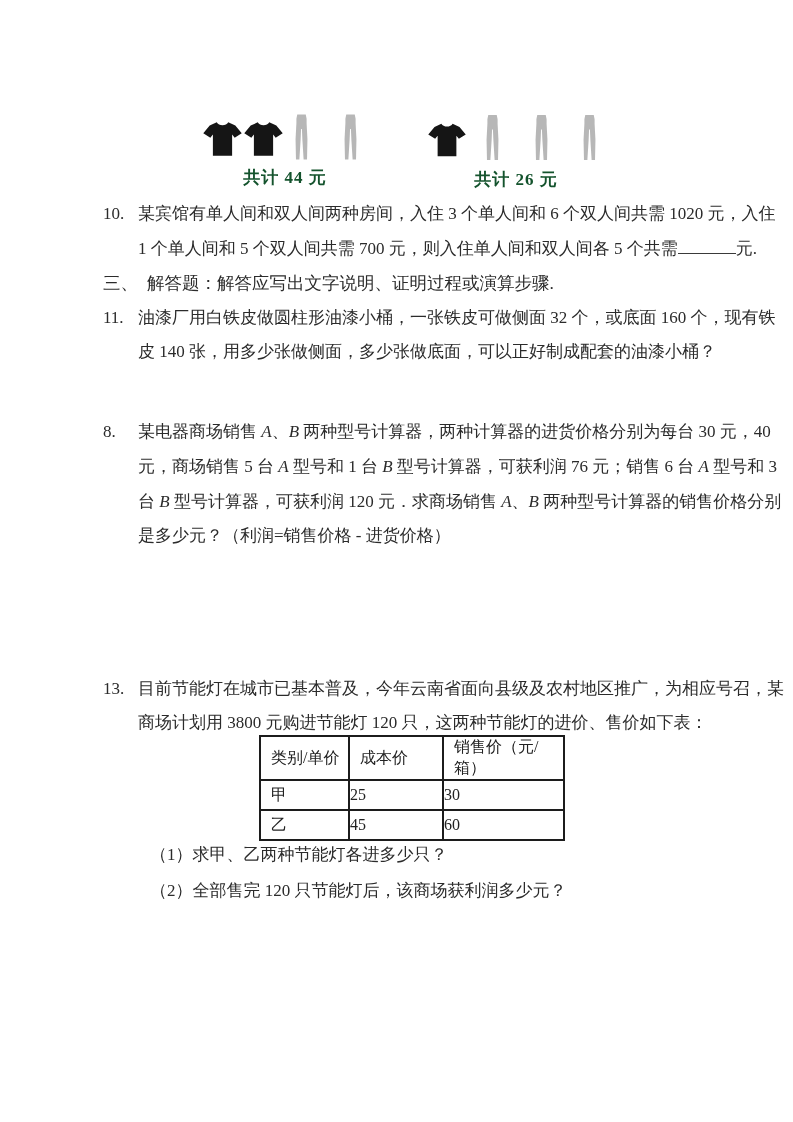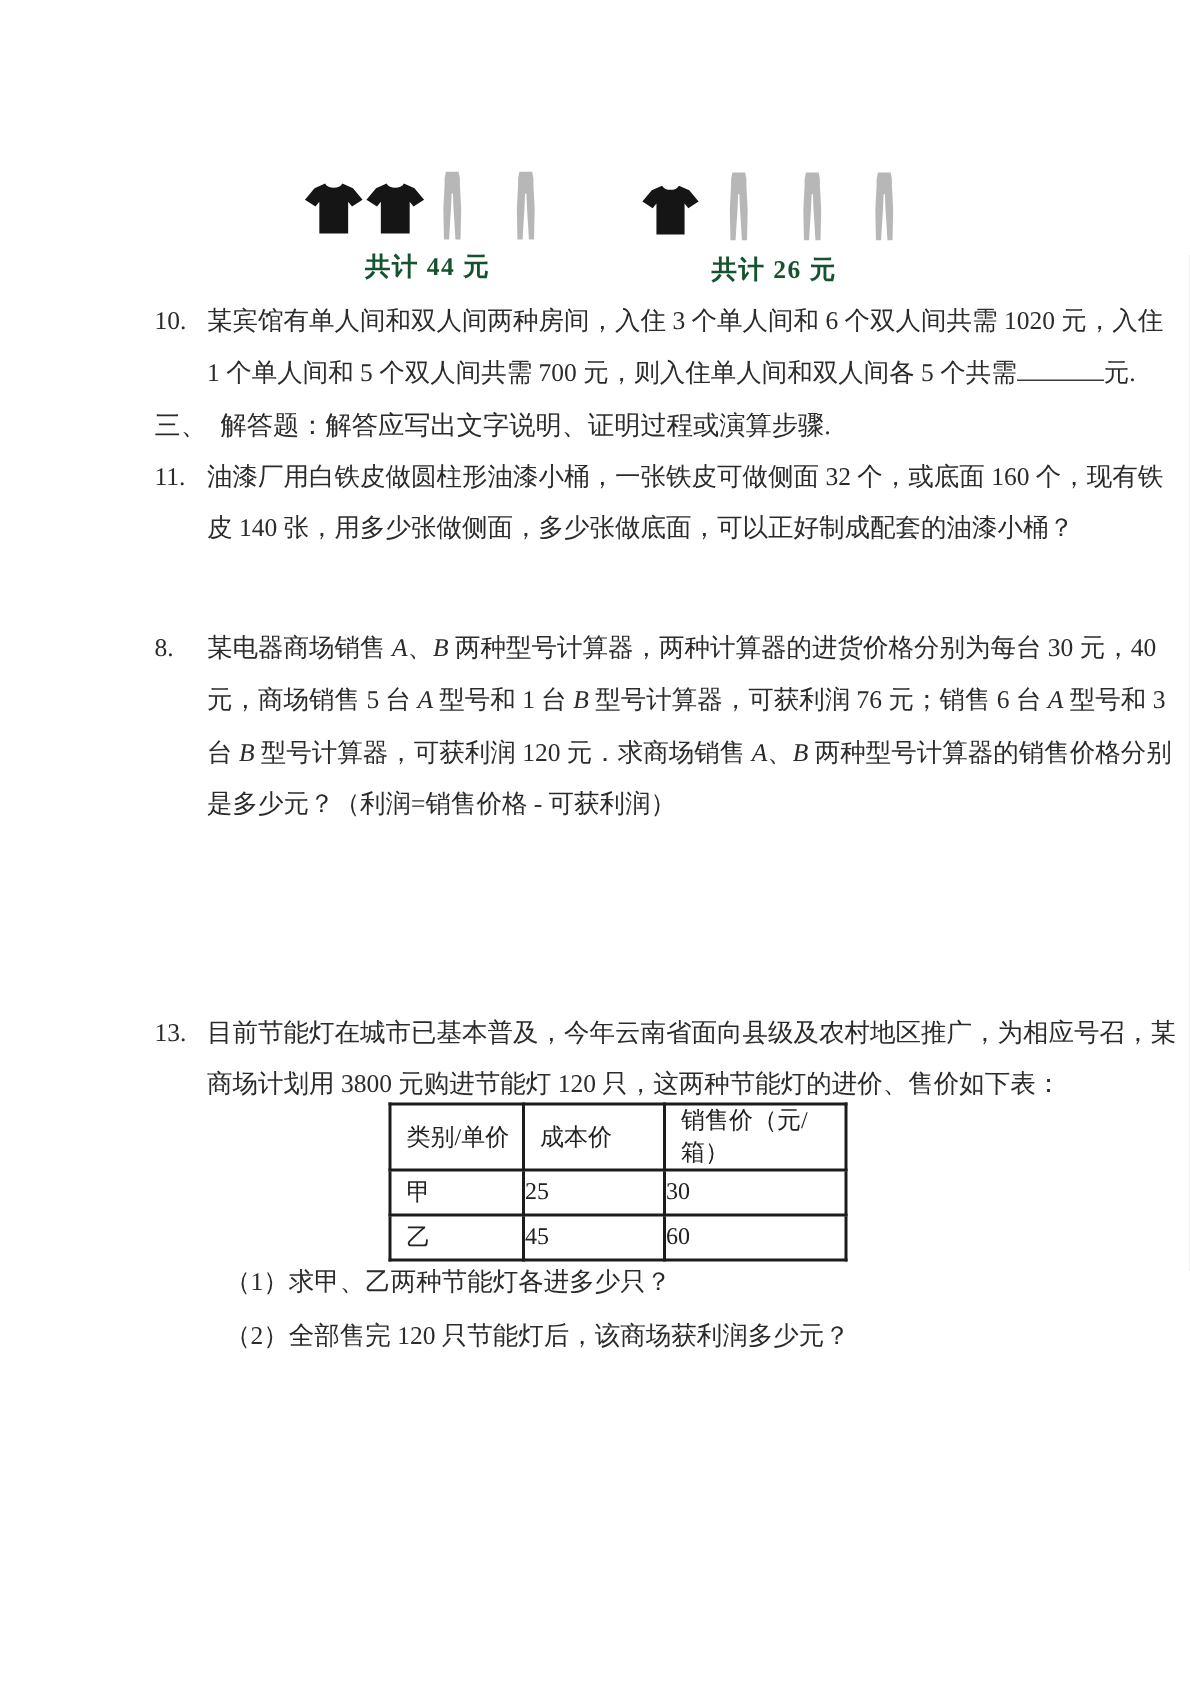--- a/index.html
+++ b/index.html
@@ -126,21 +126,21 @@
   <div class="line" style="top:420px">
     <span class="qnum">8.</span><span><span>某电器商场销售 </span><span class="var">A</span><span>、</span><span class="var">B</span><span> 两种型号计算器，两种计算器的进货价格分别为每台 30 元，40</span></span>
   </div>
   <div class="line cont" style="top:455px">
     <span><span>元，商场销售 5 台 </span><span class="var">A</span><span> 型号和 1 台 </span><span class="var">B</span><span> 型号计算器，可获利润 76 元；销售 6 台 </span><span class="var">A</span><span> 型号和 3</span></span>
   </div>
   <div class="line cont" style="top:490px">
     <span><span>台 </span><span class="var">B</span><span> 型号计算器，可获利润 120 元．求商场销售 </span><span class="var">A</span><span>、</span><span class="var">B</span><span> 两种型号计算器的销售价格分别</span></span>
   </div>
   <div class="line cont" style="top:524px">
-    <span><span>是多少元？（利润=销售价格 - 可获利润）</span></span>
+    <span><span>是多少元？（利润=销售价格 - 进货价格）</span></span>
   </div>
 
   <div class="line" style="top:677px">
     <span class="qnum">13.</span><span><span>目前节能灯在城市已基本普及，今年云南省面向县级及农村地区推广，为相应号召，某</span></span>
   </div>
   <div class="line cont" style="top:711px">
     <span><span>商场计划用 3800 元购进节能灯 120 只，这两种节能灯的进价、售价如下表：</span></span>
   </div>
 
   <table class="lamp-table">

